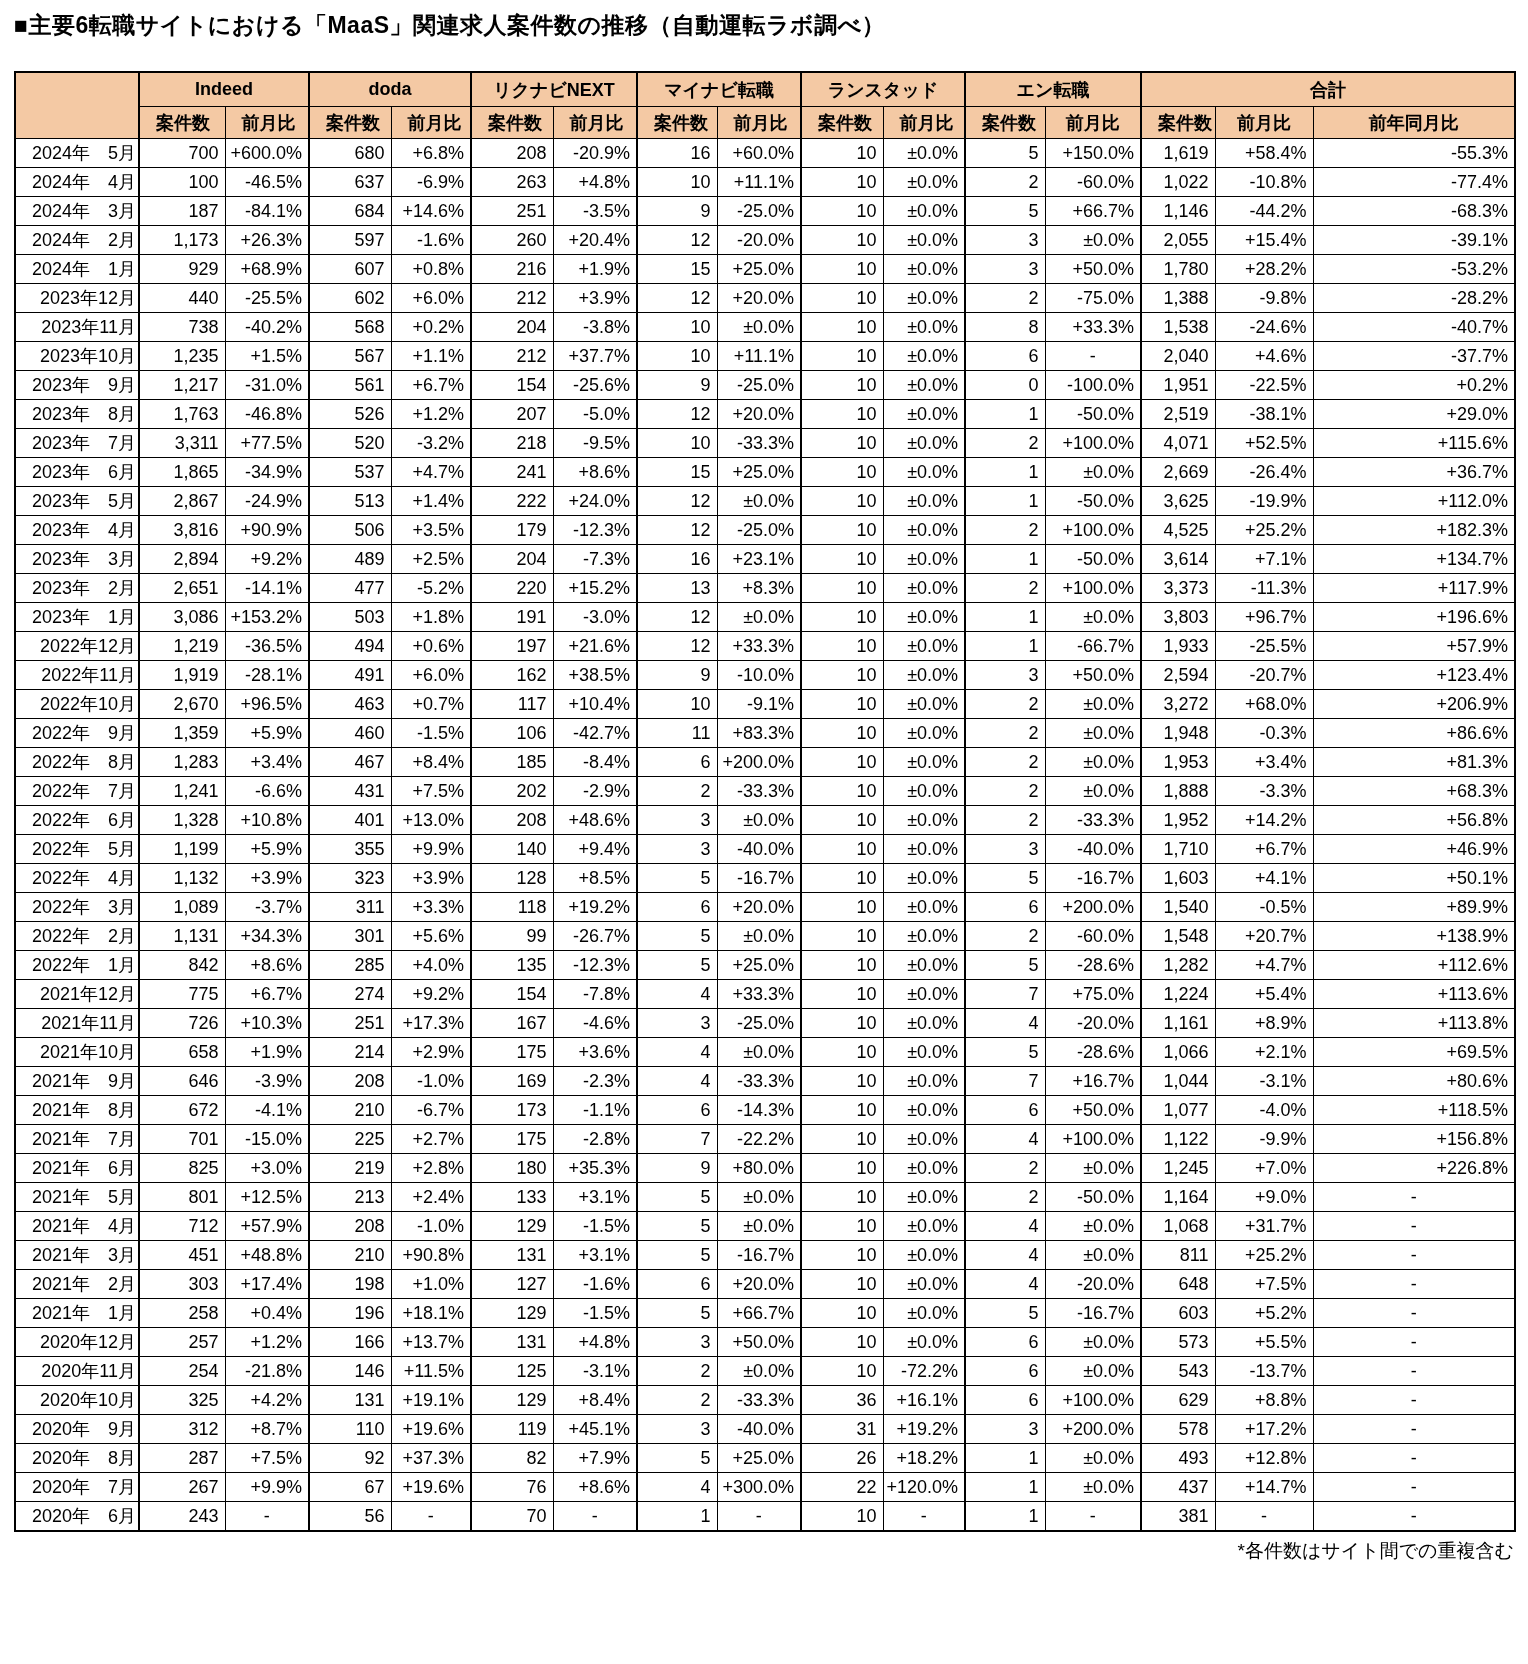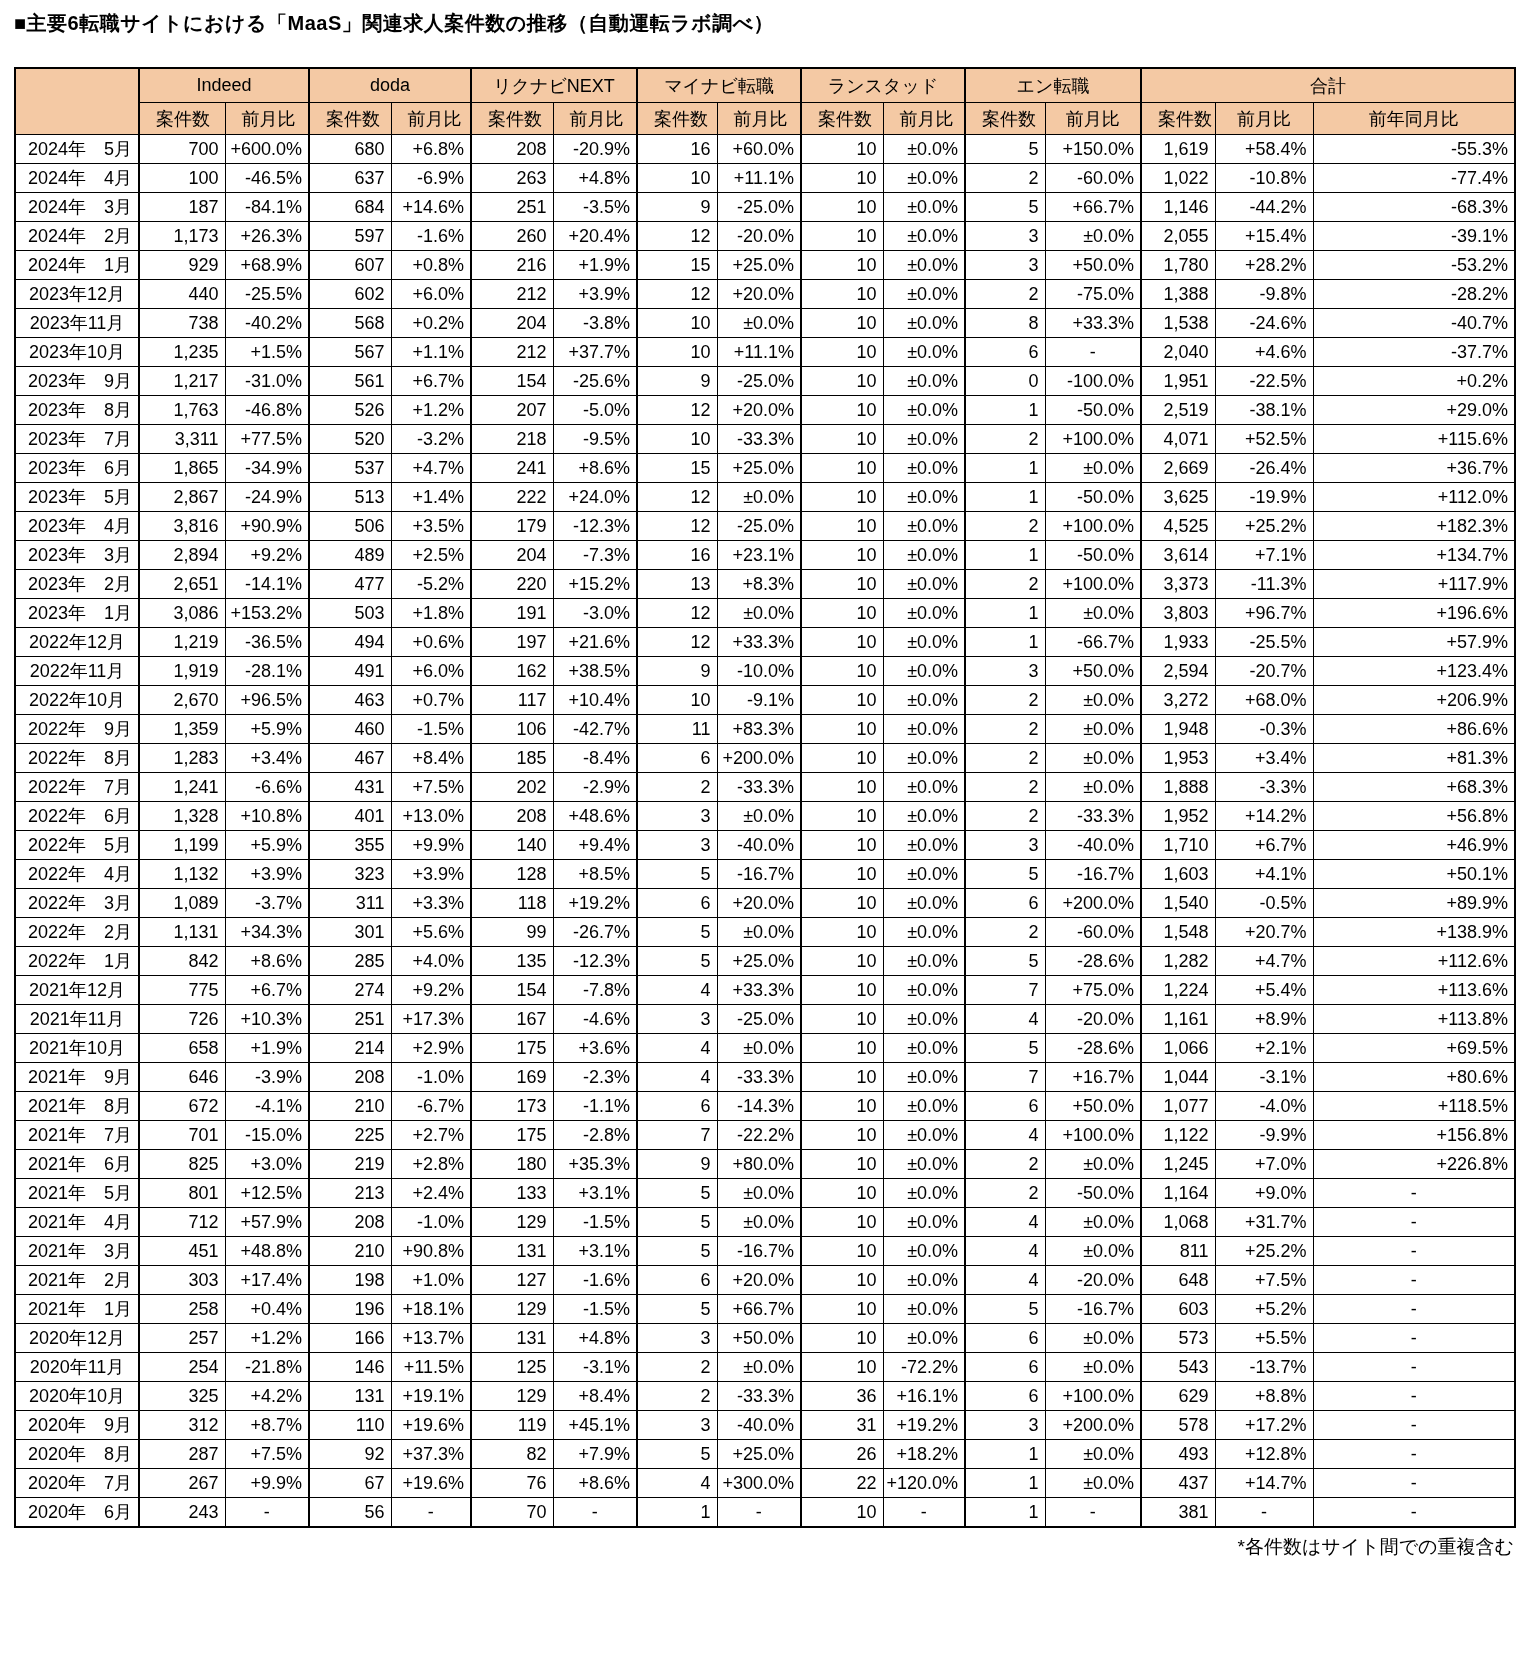--- a/index.html
+++ b/index.html
@@ -12,21 +12,21 @@
   body{
     width:1528px;height:1664px;
     background:var(--bg);
     color:var(--text);
     font-family:"Liberation Sans","DejaVu Sans",sans-serif;
     position:relative;
   }
   .title{
     margin:0;
     padding:10px 0 0 14px;
-    font-size:20px;
+    font-size:23px;
     font-weight:bold;
     letter-spacing:0.5px;
   }
   .data-table{
     border-collapse:collapse;
     table-layout:fixed;
     margin:30px 0 0 14px;
     width:1500px;
     border:2px solid var(--border);
   }
@@ -34,27 +34,28 @@
     border:1px solid var(--border);
     padding:0 6px 0 2px;
     font-size:18px;
     font-weight:normal;
     overflow:hidden;
     white-space:nowrap;
   }
   .data-table thead th{
     background:var(--header-bg);
     padding:0 16px;
+    font-weight:bold;
   }
   .group-row th{height:33px;}
   .sub-row th{height:31px;margin-top:30px;}
   .data-table td{height:28px;text-align:right;background:var(--bg);}
   .data-table td.month{
-    text-align:center;
-    padding:0 12px;
+    text-align:right;
+    padding:0 2px;
   }
   .data-table td.dash{text-align:center;padding:0 2px;}
   .data-table .g{border-left:2px solid var(--border);}
   .footnote{
     width:1500px;
     margin:6px 0 0 14px;
     text-align:right;
     font-size:19px;
   }
 </style>

